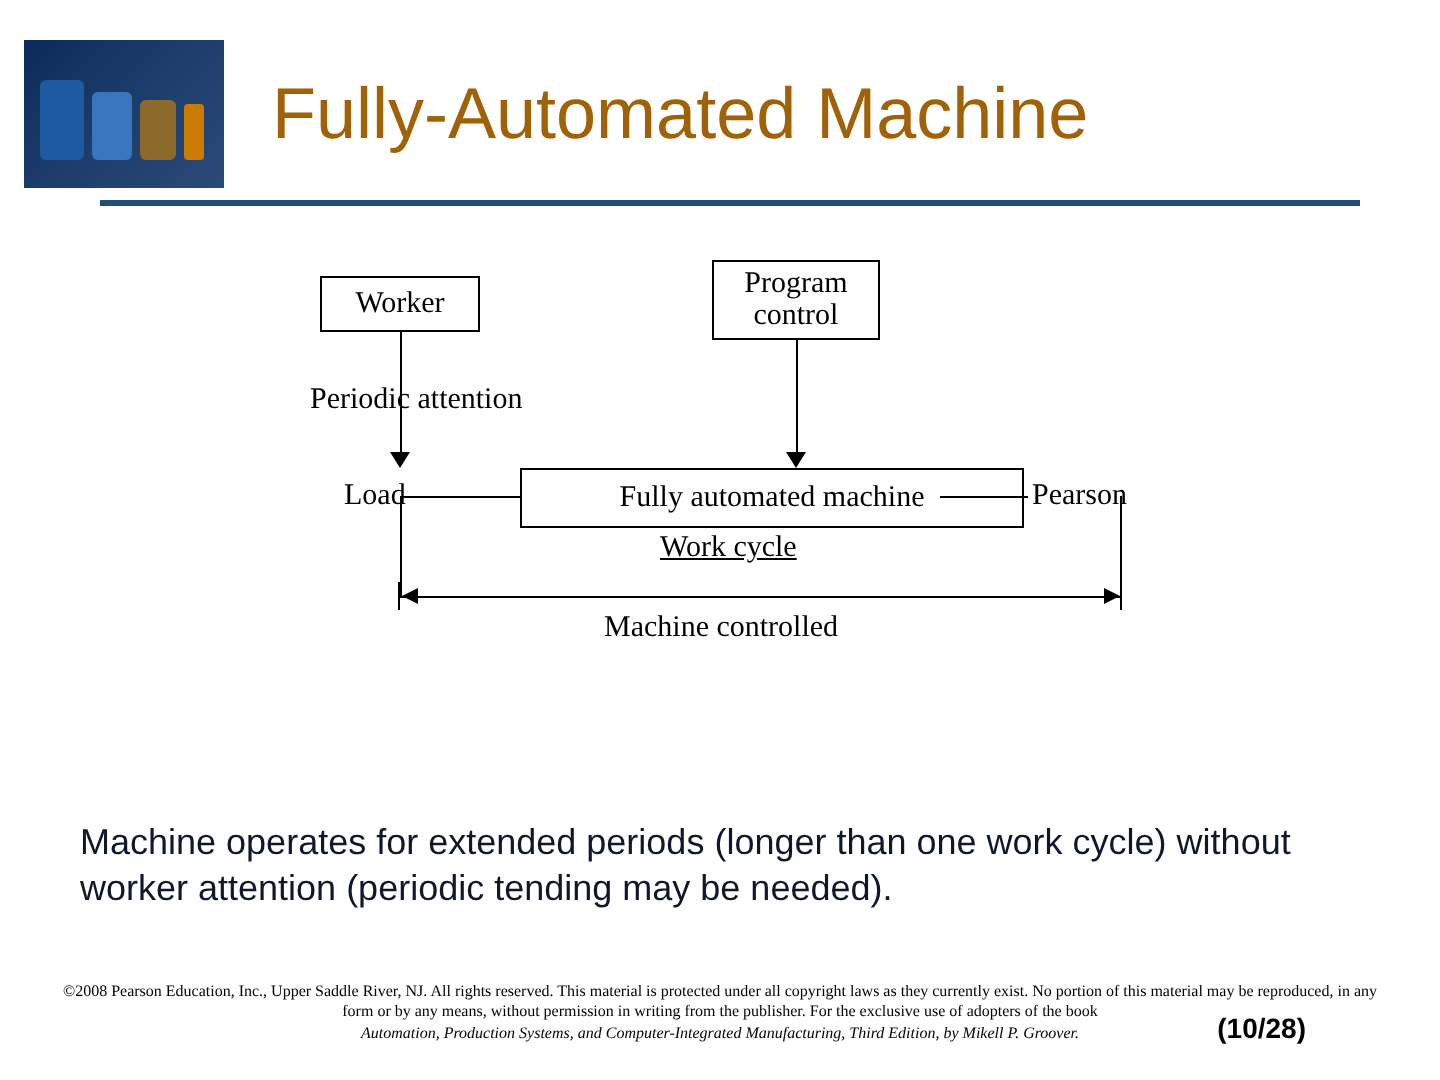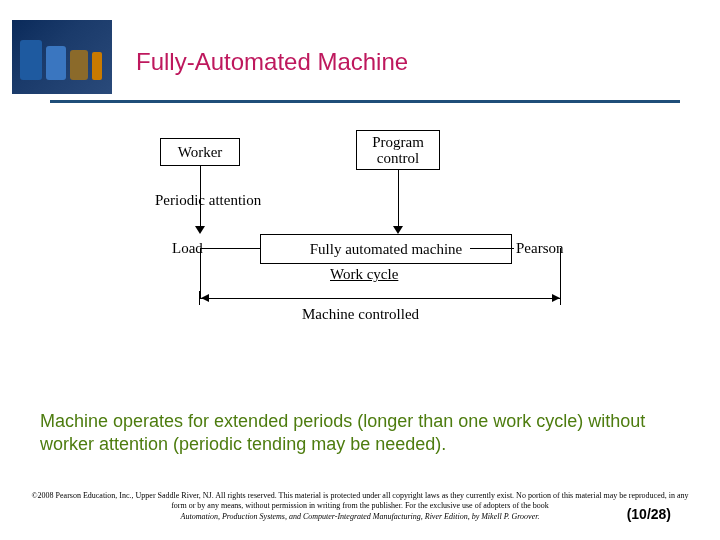--- a/index.html
+++ b/index.html
@@ -24,23 +24,23 @@
     background: linear-gradient(135deg, #0a2a5a 0%, #1a3a6a 40%, #2a4a7a 100%);
     overflow: hidden;
   }
   .thumb .c1 { position:absolute; width:22px; height:40px; background:#1e5aa0; left:8px; top:20px; border-radius:3px;}
   .thumb .c2 { position:absolute; width:20px; height:34px; background:#3a76c0; left:34px; top:26px; border-radius:3px;}
   .thumb .c3 { position:absolute; width:18px; height:30px; background:#8b6a2a; left:58px; top:30px; border-radius:3px;}
   .thumb .c4 { position:absolute; width:10px; height:28px; background:#c97a00; left:80px; top:32px; border-radius:2px;}
   .title {
     position: absolute;
     left: 136px;
-    top: 48px;
-    font-size: 24px;
-    color: #be185d;
+    top: 36px;
+    font-size: 36px;
+    color: #a16207;
   }
   .rule {
     position: absolute;
     left: 50px;
     right: 40px;
     top: 100px;
     height: 3px;
     background: #1f4e79;
   }
   .diagram {
@@ -104,39 +104,39 @@
     width: 1px;
     background: #000;
     height: 14px;
   }
   .desc {
     position: absolute;
     left: 40px;
     top: 410px;
     right: 40px;
     font-size: 18px;
-    color: #4d7c0f;
+    color: #0f172a;
     line-height: 1.25;
   }
   .footer {
     position: absolute;
     left: 0;
     right: 0;
     bottom: 18px;
     text-align: center;
     font-size: 8px;
     color: #000;
     line-height: 1.3;
     padding: 0 30px;
     font-family: Liberation Serif, serif;
   }
   .footer .line2 { font-style: italic; }
   .pagecount {
     position: absolute;
-    right: 49px;
+    right: 67px;
     bottom: 18px;
     font-size: 14px;
     font-weight: bold;
   }
 </style>
 </head>
 <body>
 
 <div class="header">
   <div class="thumb">
@@ -186,16 +186,16 @@
   <div class="plain" style="left:330px; top:146px;text-decoration:underline;">Work cycle</div>
 
   <div class="plain" style="left:302px; top:186px;">Machine controlled</div>
 
 </div>
 
 <div class="desc">Machine operates for extended periods (longer than one work cycle) without worker attention (periodic tending may be needed).</div>
 
 <div class="footer">
   <div>©2008 Pearson Education, Inc., Upper Saddle River, NJ. All rights reserved. This material is protected under all copyright laws as they currently exist. No portion of this material may be reproduced, in any form or by any means, without permission in writing from the publisher. For the exclusive use of adopters of the book</div>
-  <div class="line2">Automation, Production Systems, and Computer-Integrated Manufacturing, River Edition, by Mikell P. Groover.</div>
+  <div class="line2">Automation, Production Systems, and Computer-Integrated Manufacturing, Third Edition, by Mikell P. Groover.</div>
 </div>
 
 <div class="pagecount">(10/28)</div>
 
 </body></html>

